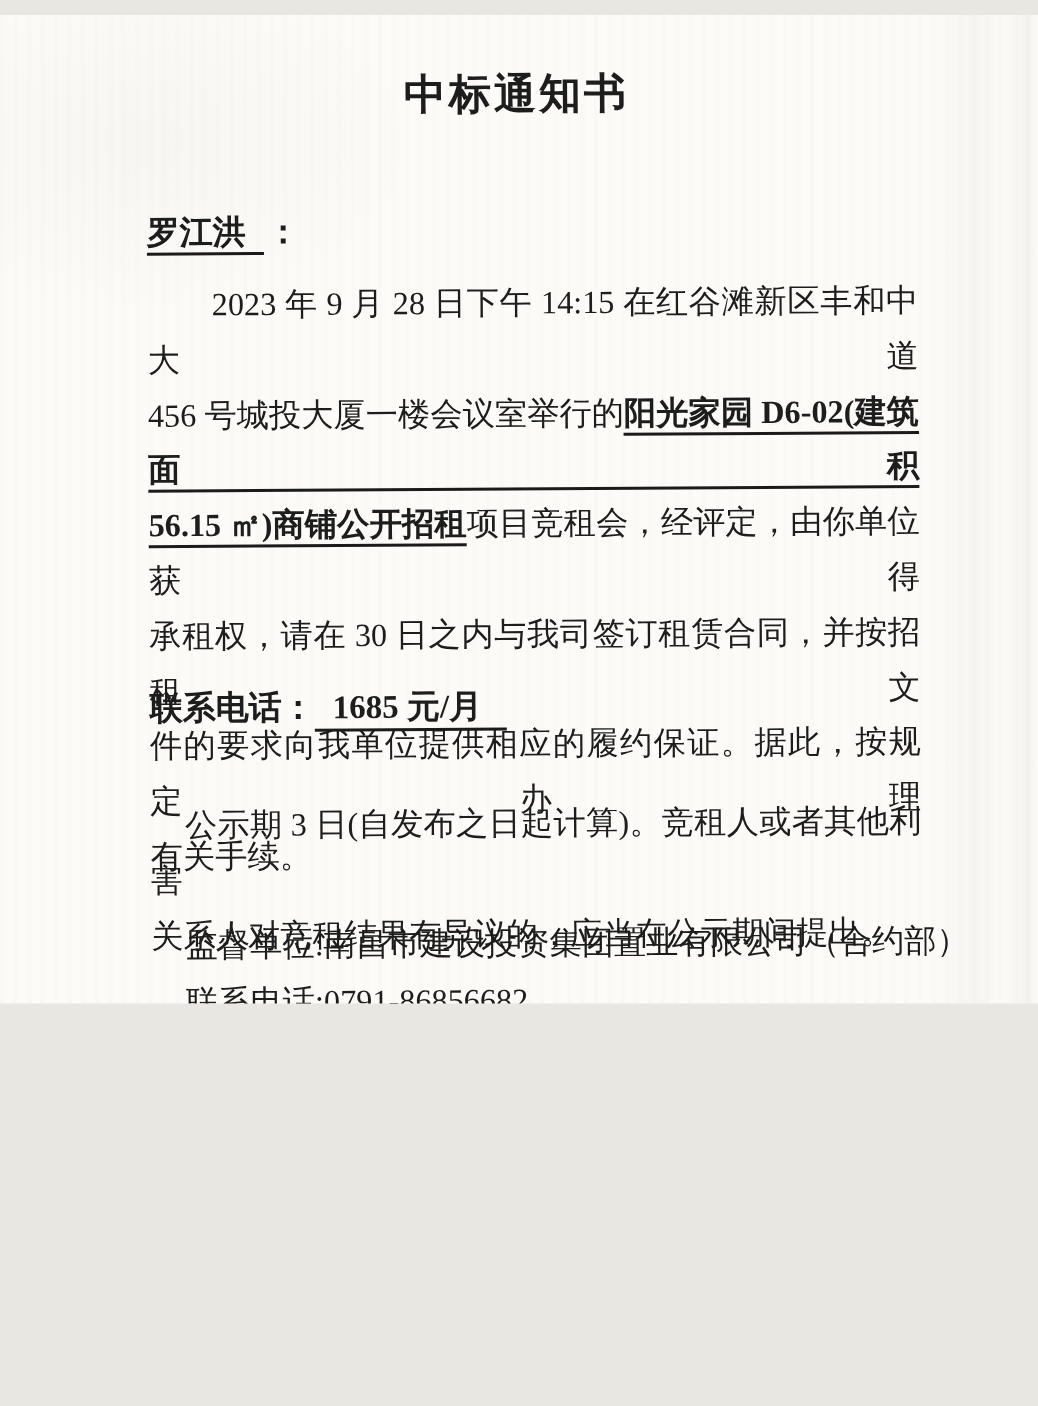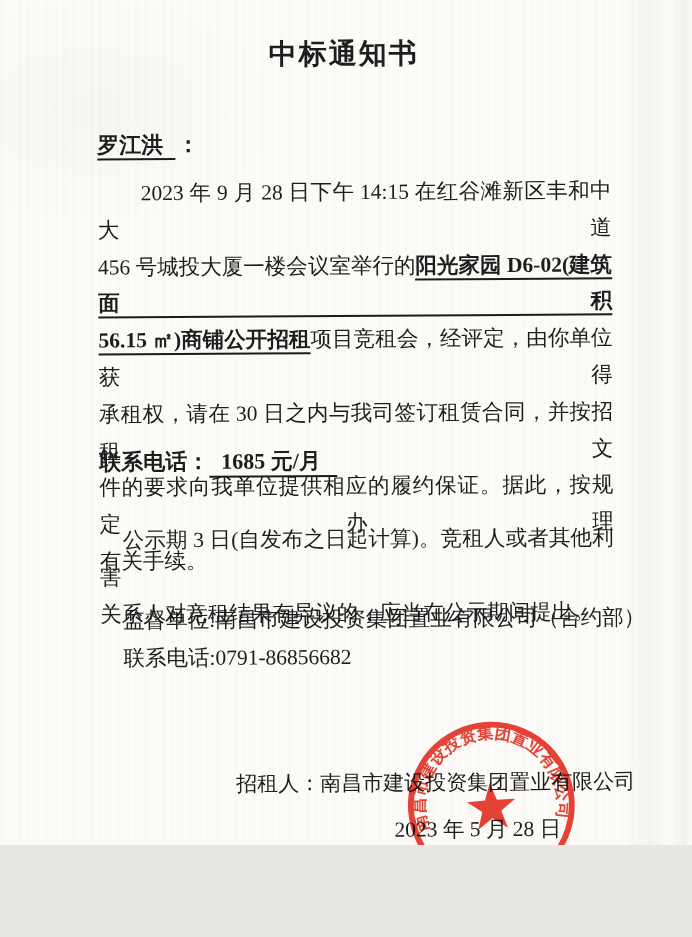--- a/index.html
+++ b/index.html
@@ -1,19 +1,19 @@
 <!DOCTYPE html>
 <html style="--seal-color: #e23327;"><head>
 <meta charset="utf-8">
 <style>
   html,body{margin:0;padding:0;background:#e9e7e2;}
   .page{
     position:relative;
-    width:692px;height:845px;
-    margin:0 auto;
+    width:692px;height:659px;
+    margin:10px auto;
     background:
       radial-gradient(ellipse 260px 160px at 14% 13%, rgba(120,118,110,.04), rgba(0,0,0,0) 70%),
       linear-gradient(90deg, rgba(0,0,0,0) 0 90%, rgba(100,100,100,.045) 94%, rgba(0,0,0,0) 96.5%, rgba(110,110,110,.055) 99%, rgba(0,0,0,0) 100%),
       repeating-linear-gradient(90deg, rgba(60,60,55,.012) 0 3px, rgba(0,0,0,0) 3px 9px),
       #fcfbf8;
     overflow:hidden;
     font-family:"Liberation Serif","DejaVu Serif",serif;
     color:#1d1d1d;
   }
   .sheet{position:absolute;inset:0;transform:rotate(-0.35deg);}

